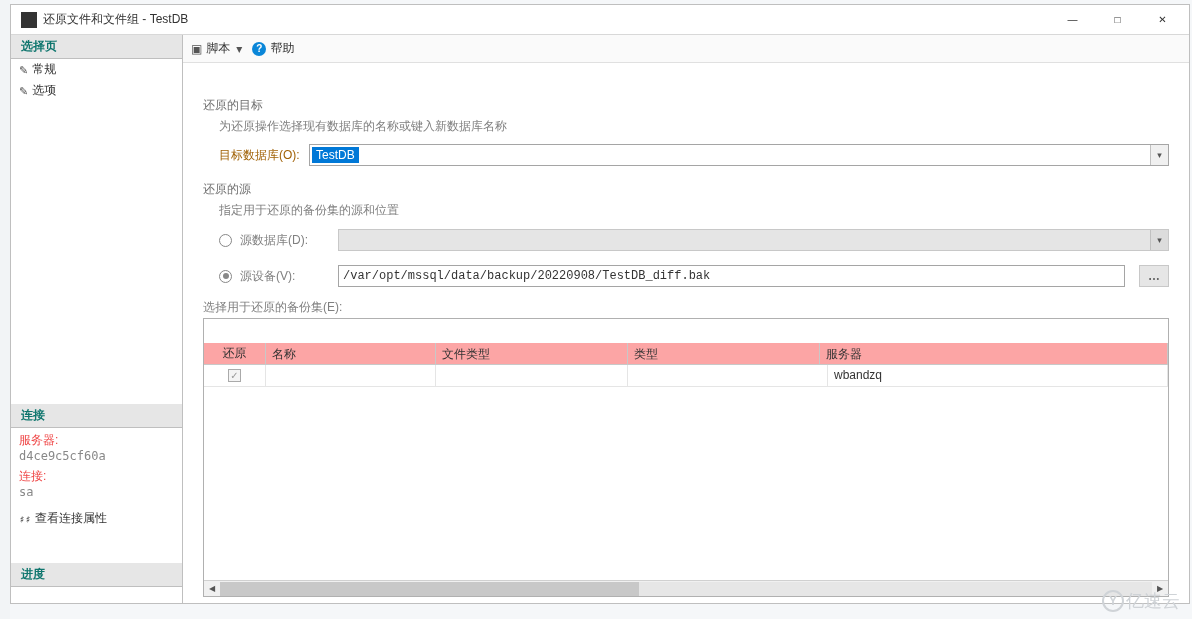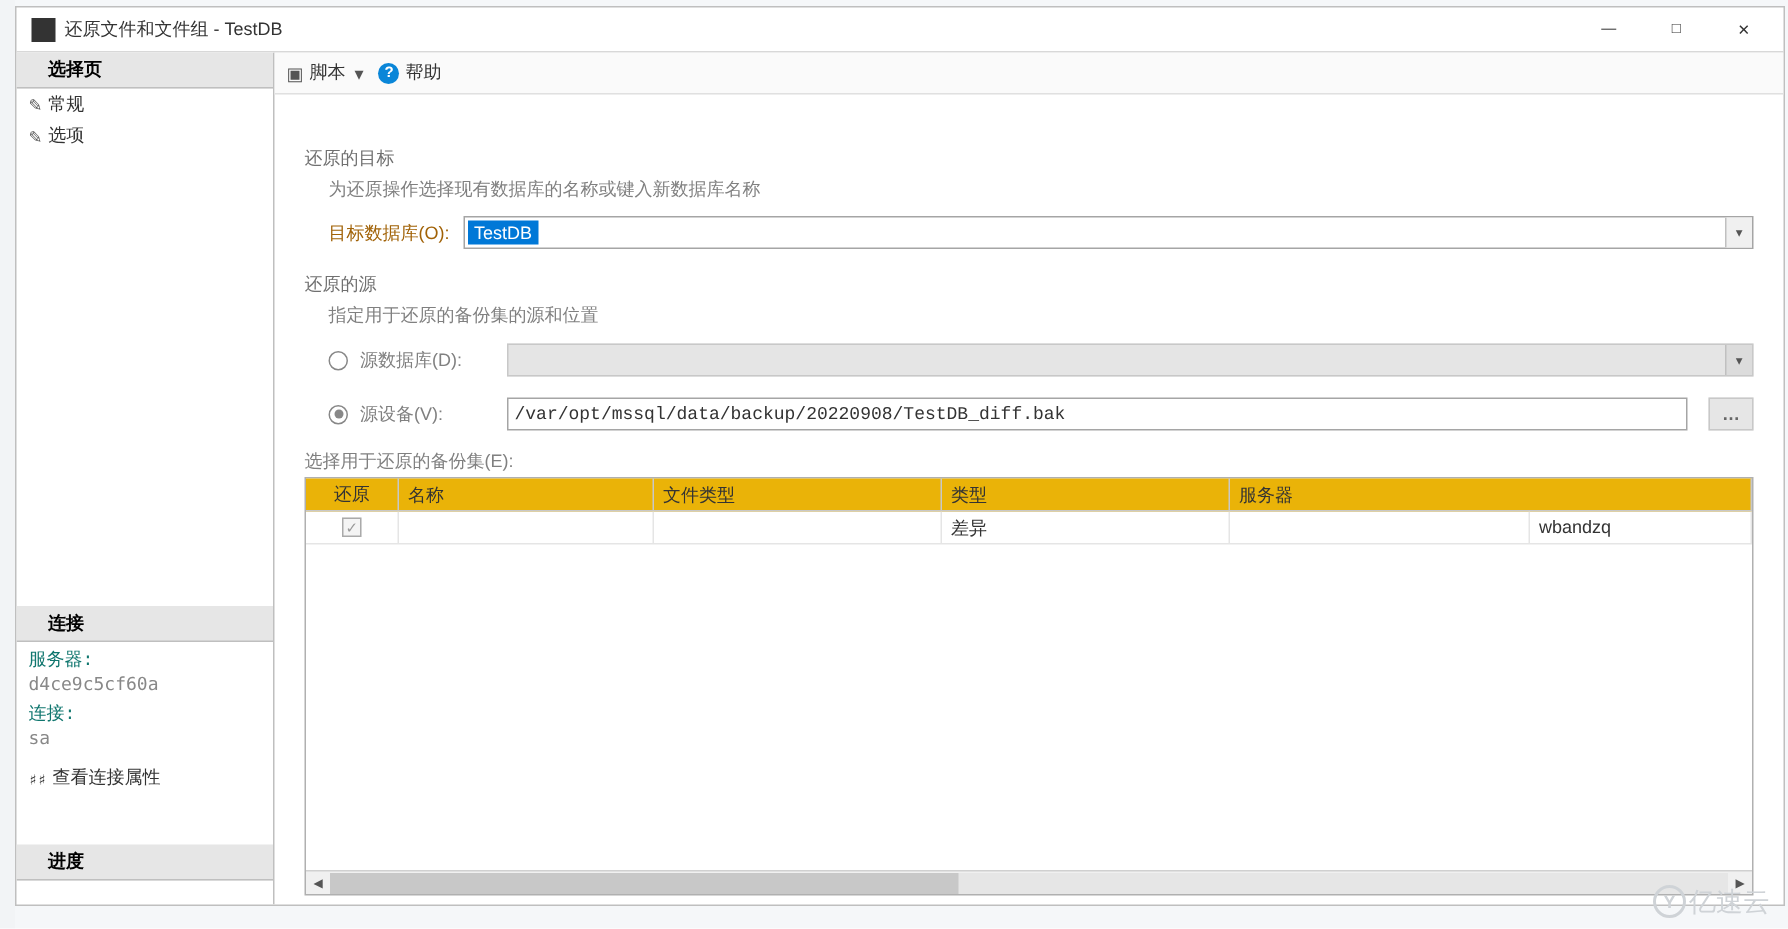--- a/index.html
+++ b/index.html
@@ -49,34 +49,34 @@
   }
   .sidebar {
     width: 172px;
     border-right: 1px solid #bfbfbf;
     display: flex;
     flex-direction: column;
   }
   .side-header {
     background: #e6e6e6;
     border-bottom: 1px solid #bfbfbf;
-    padding: 3px 21px;
+    padding: 3px 10px;
     font-weight: bold;
-    color: #000000;
+    color: #0f766e;
   }
   .side-item {
     padding: 2px 8px;
     display: flex; align-items: center;
     gap: 4px;
     color: #333;
   }
   .pen-icon::before { content: "✎"; color: #555; font-size: 11px; }
   .side-flex { flex: 1; }
   .conn-body { padding: 4px 8px; line-height: 16px; }
-  .conn-label { color: #0f766e; font-family: Liberation Mono, monospace; }
+  .conn-label { color: #ef4444; }
   .conn-val { color: #888; font-family: Consolas, monospace; }
   .view-conn { display:flex; align-items:center; gap:4px; padding: 6px 8px; }
   .view-conn .ico::before { content: "♯♯"; font-family: monospace; font-size: 10px; }
   .progress { display:flex; align-items:center; gap:6px; padding: 8px; }
   .spinner {
     width: 20px; height: 20px;
     border: 4px solid #d0d0d0;
     border-top-color: #2aa835;
     border-radius: 50%;
   }
@@ -176,23 +176,24 @@
   .grid-wrap {
     flex:1;
     border:1px solid #b0b0b0;
     background:#fff;
     display:flex;
     flex-direction:column;
     min-height: 200px;
   }
   .grid-head {
     display:flex;
-    background:#eab308;
+    background:#fca5a5;
     border-bottom:1px solid #c8c8c8;
     height: 22px;
+    margin-top: 24px;
   }
   .gh {
     border-right:1px solid #c8c8c8;
     padding: 3px 6px;
     color:#333;
     overflow:hidden;
   }
   .grid-row {
     display:flex;
     height:22px;
@@ -367,21 +368,20 @@
             <div class="gh c3">类型</div>
             <div class="gh c5">服务器</div>
           </div>
           <div class="grid-body">
             <div class="grid-row">
               <div class="gc c0">
                   <span class="chk">✓</span>
                 </div>
               <div class="gc c1"></div>
               <div class="gc c2"></div>
-              <div class="gc c3">差异</div>
               <div class="gc c4"></div>
               <div class="gc c5">wbandzq</div>
             </div>
           </div>
           <div class="grid-scroll">
             <div class="sc-btn">◀</div>
             <div class="sc-track">
                 <div class="sc-thumb"></div>
               </div>
             <div class="sc-btn">▶</div>

